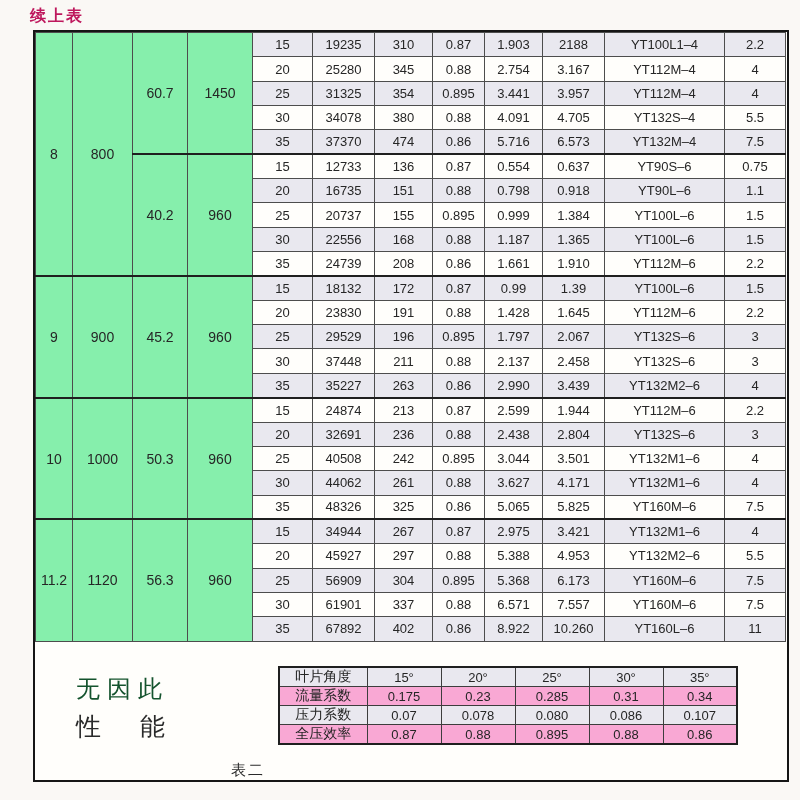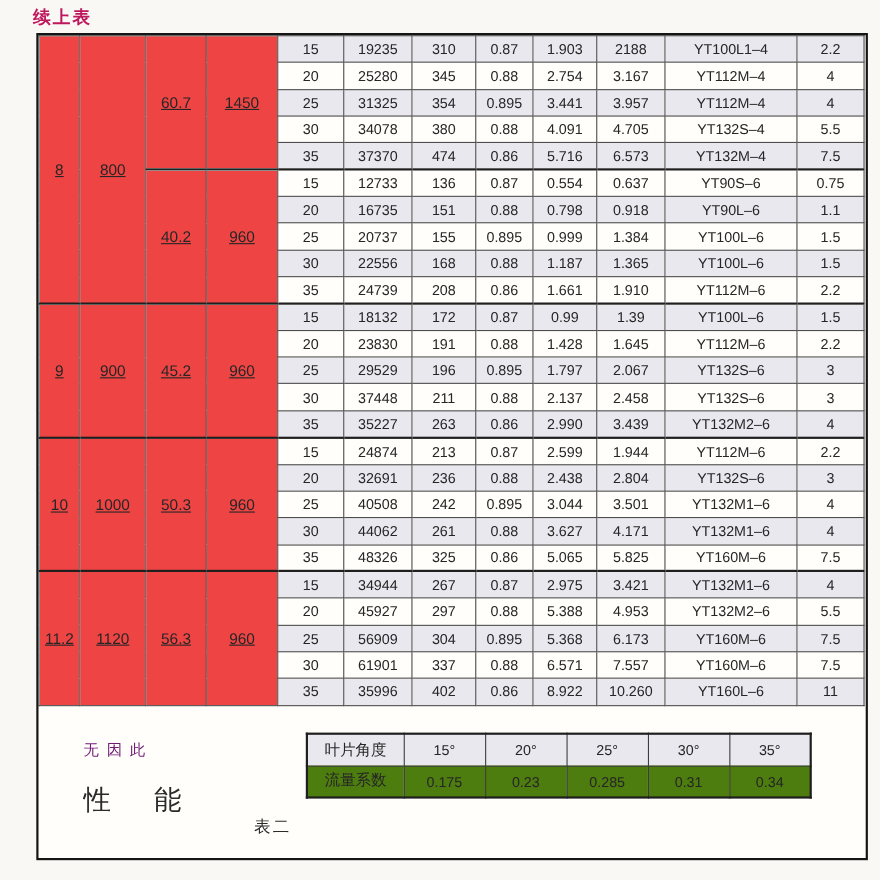--- a/index.html
+++ b/index.html
@@ -22,42 +22,42 @@
   }
   table.main tr{height:24.35px;}
   table.main td{
     border:1px solid #4d4d4d;text-align:center;vertical-align:middle;
     font-size:13px;padding:0;overflow:hidden;white-space:nowrap;
     background:#fffefb;color:#262626;
   }
   table.main td.shade{background:#e9e8ef;}
   table.main tr.group-start td{border-top:2px solid #1f1f1f;}
   table.main tr.sub-start td{border-top:2px solid #1f1f1f;}
-  table.main td.mergecell{font-size:14px;background:#ef4444;text-decoration:underline;}
+  table.main td.mergecell{font-size:14px;background:#86efac;}
   .note-line1{
     position:absolute;left:41px;top:641px;
-    font-size:14px;letter-spacing:7px;color:#701a75;text-align:center;
+    font-size:24px;letter-spacing:7px;color:#14532d;text-align:center;
   }
   .note-line2{
     position:absolute;left:41px;top:678px;
     font-size:25px;letter-spacing:7px;color:#2a2a2a;
   }
   .tbl-label{
-    position:absolute;left:196px;top:710px;
+    position:absolute;left:196px;top:729px;
     font-size:15px;color:#2a2a2a;letter-spacing:2px;
   }
   table.coeff{
     position:absolute;left:243px;top:634px;
     border-collapse:collapse;table-layout:fixed;width:460px;
     border:2px solid #1f1f1f;
   }
-  table.coeff tr{height:29px;}
+  table.coeff tr{height:19px;}
   table.coeff td{
     border:1px solid #3d3d3d;text-align:center;vertical-align:middle;
-    font-size:13px;padding:0;white-space:nowrap;background:#4d7c0f;color:#262626;
+    font-size:13px;padding:0;white-space:nowrap;background:#f9a8d4;color:#262626;
   }
   table.coeff td.lbl{font-size:14px;}
   table.coeff tr.shade td{background:#e9e8ef;}
 </style>
 </head>
 <body>
 
 <div class="doc-title">续上表</div>
 
 <div class="sheet">
@@ -331,21 +331,21 @@
           <td>61901</td>
           <td>337</td>
           <td>0.88</td>
           <td>6.571</td>
           <td>7.557</td>
           <td>YT160M–6</td>
           <td>7.5</td>
         </tr>
         <tr>
           <td class="shade">35</td>
-          <td class="shade">35996</td>
+          <td class="shade">67892</td>
           <td class="shade">402</td>
           <td class="shade">0.86</td>
           <td class="shade">8.922</td>
           <td class="shade">10.260</td>
           <td class="shade">YT160L–6</td>
           <td class="shade">11</td>
         </tr>
       </tbody>
   </table>
 
@@ -372,16 +372,32 @@
           <td>35°</td>
         </tr>
         <tr>
           <td class="lbl">流量系数</td>
           <td>0.175</td>
           <td>0.23</td>
           <td>0.285</td>
           <td>0.31</td>
           <td>0.34</td>
         </tr>
+        <tr class="shade">
+          <td class="lbl">压力系数</td>
+          <td>0.07</td>
+          <td>0.078</td>
+          <td>0.080</td>
+          <td>0.086</td>
+          <td>0.107</td>
+        </tr>
+        <tr>
+          <td class="lbl">全压效率</td>
+          <td>0.87</td>
+          <td>0.88</td>
+          <td>0.895</td>
+          <td>0.88</td>
+          <td>0.86</td>
+        </tr>
       </tbody>
   </table>
 
 </div>
 
 </body></html>

